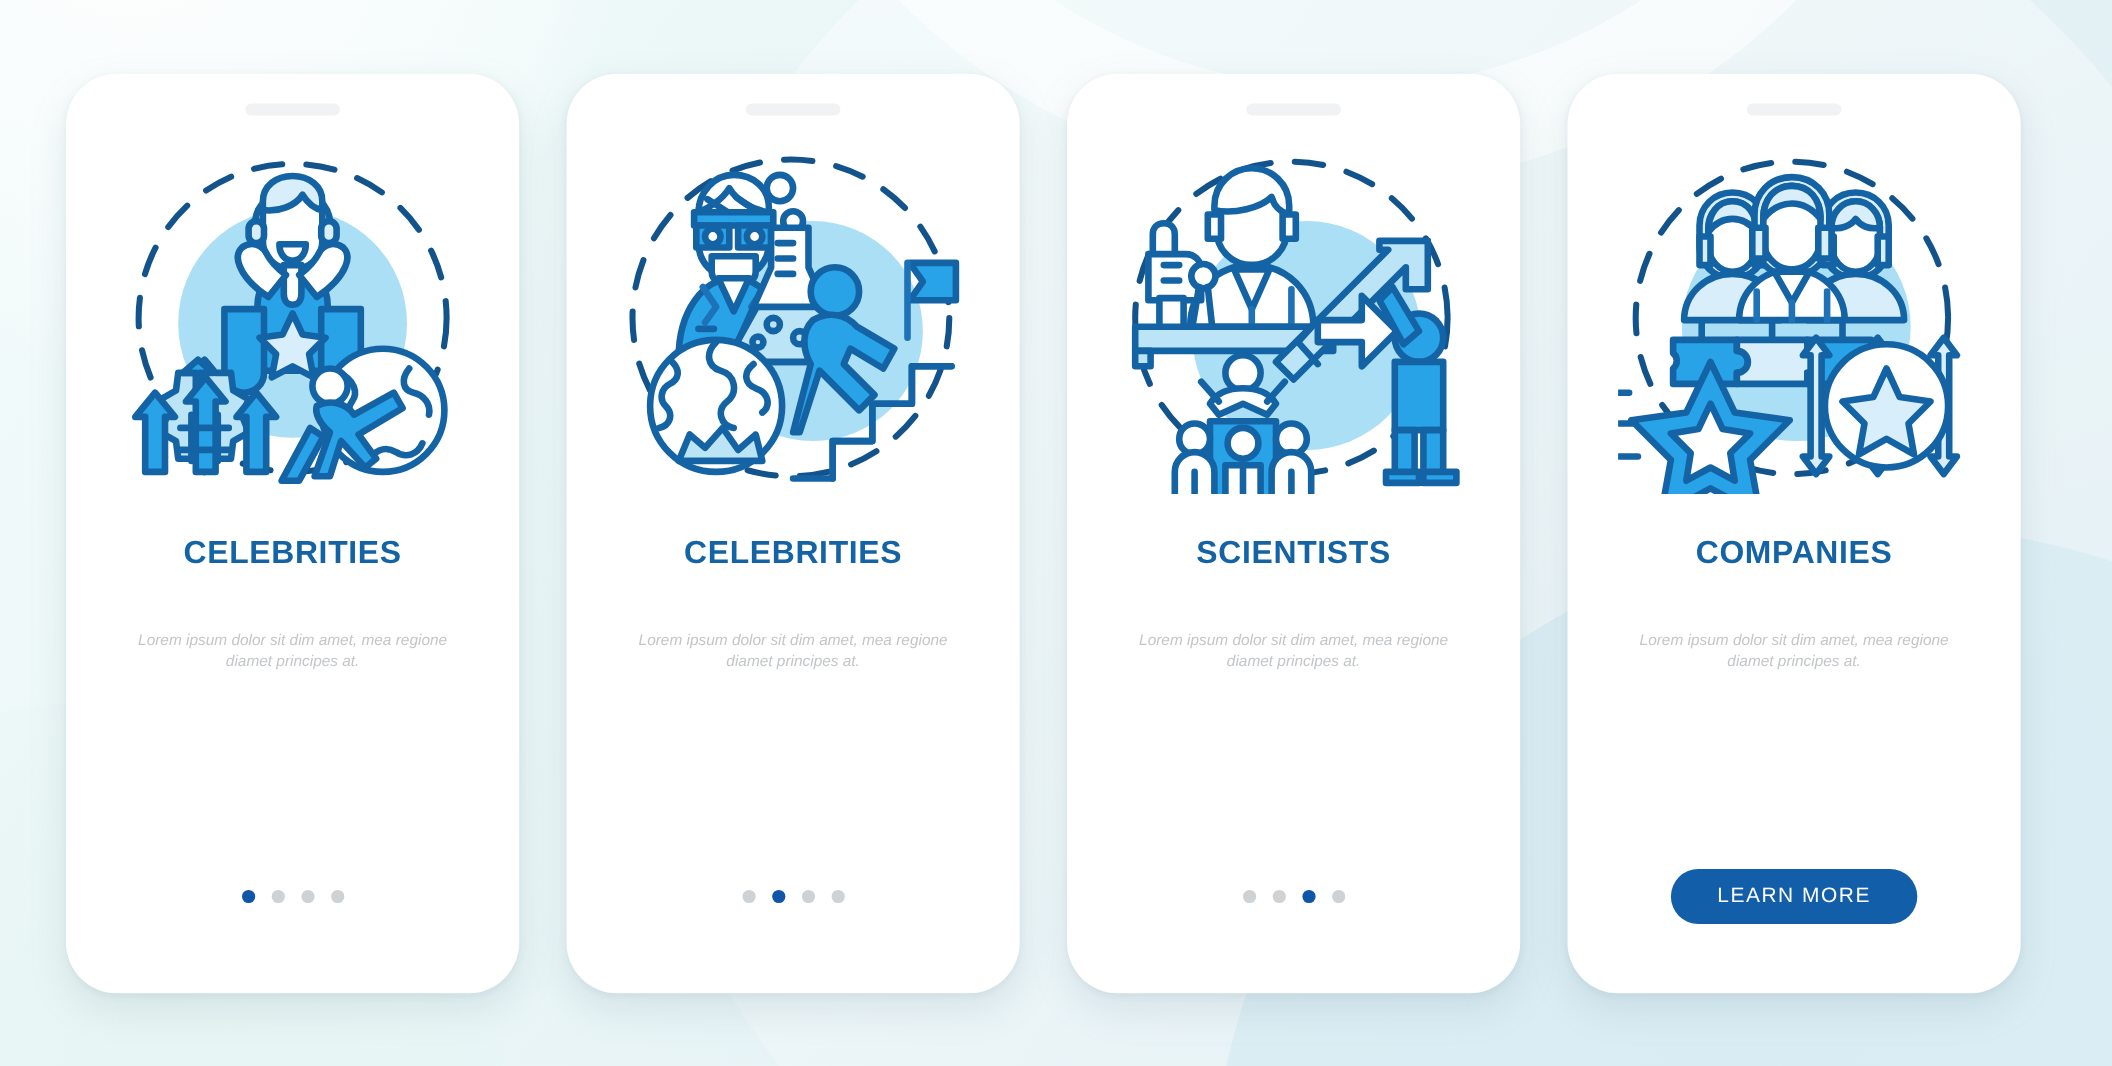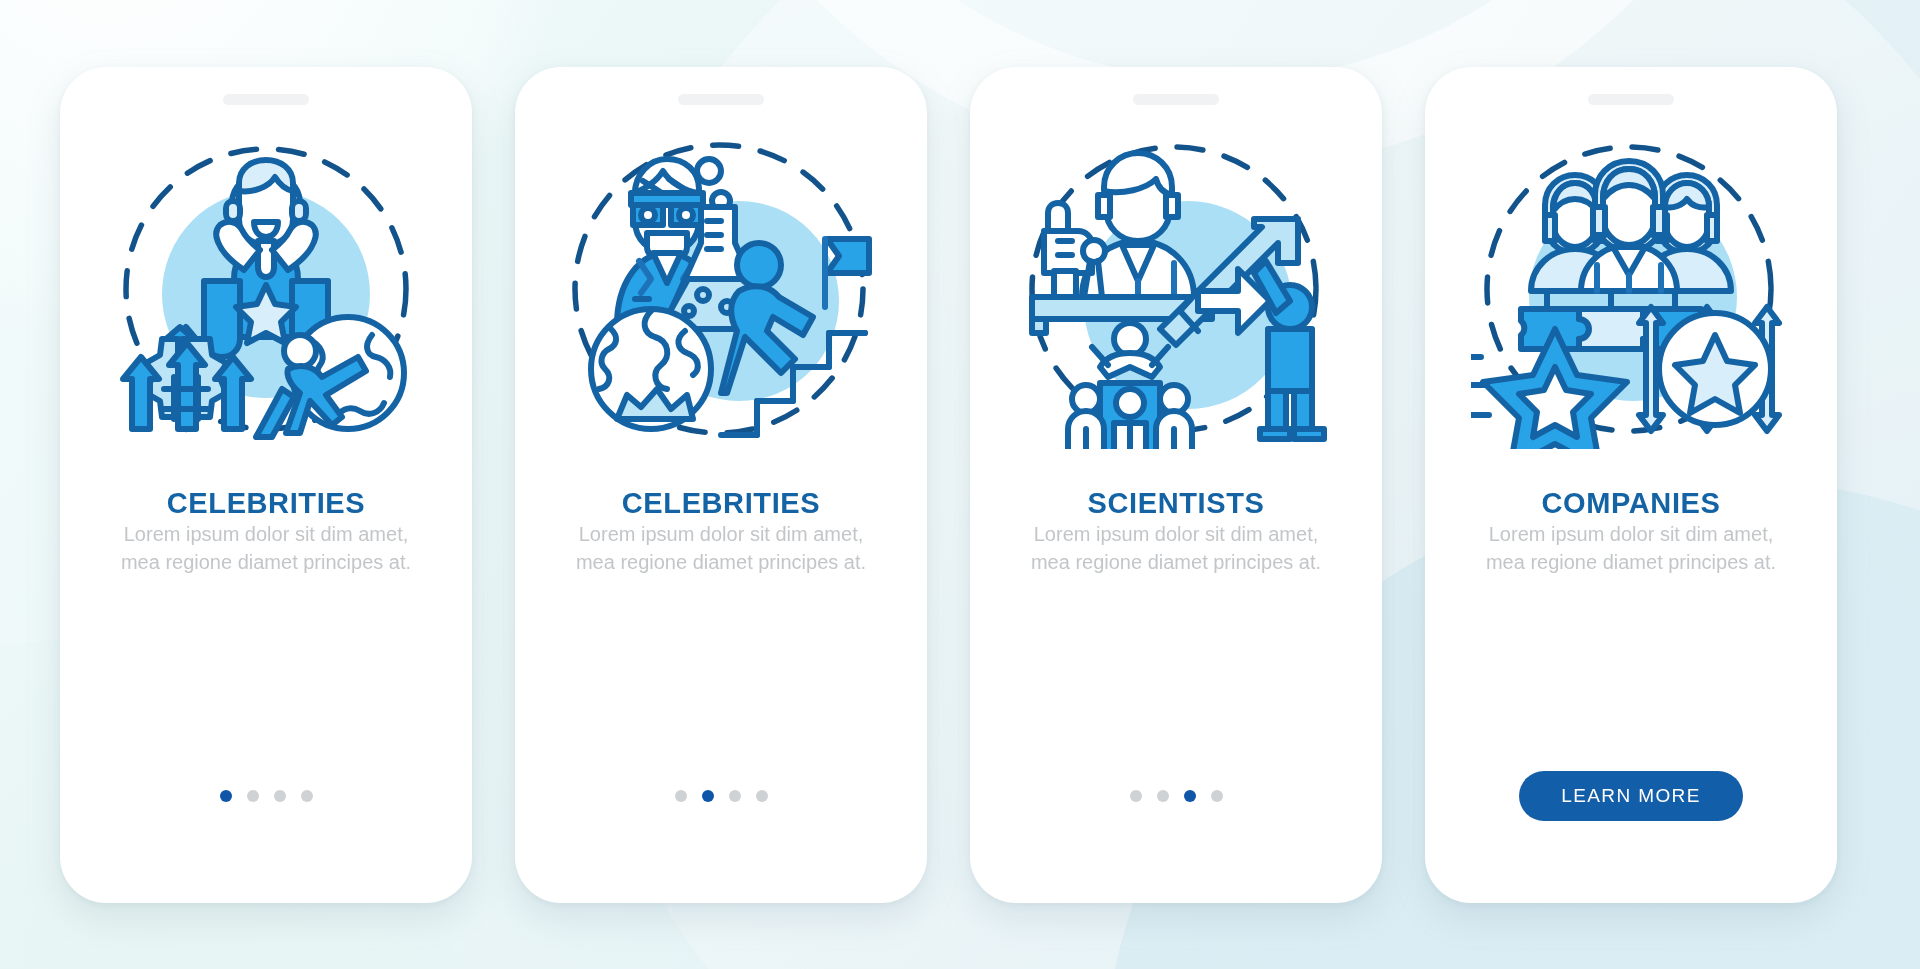--- a/index.html
+++ b/index.html
@@ -105,32 +105,34 @@
     margin-top: 38px;
     font-size: 29px;
     font-weight: bold;
     letter-spacing: 0.6px;
     color: #1464a5;
     text-align: center;
     flex: 0 0 auto;
   }
 
   .desc {
+    margin-top: 52px;
     width: 300px;
-    font-size: 20px;
+    font-size: 14px;
     line-height: 1.42;
     color: #c3c6c9;
     text-align: center;
     flex: 0 0 auto;
+    font-style: italic;
   }
 
   
   .footer {
     margin-top: auto;
-    margin-bottom: 73px;
+    margin-bottom: 54px;
     display: flex;
     align-items: center;
     justify-content: center;
     gap: 15px;
     height: 67px;
   }
 
   .dot {
     width: 12px;
     height: 12px;

